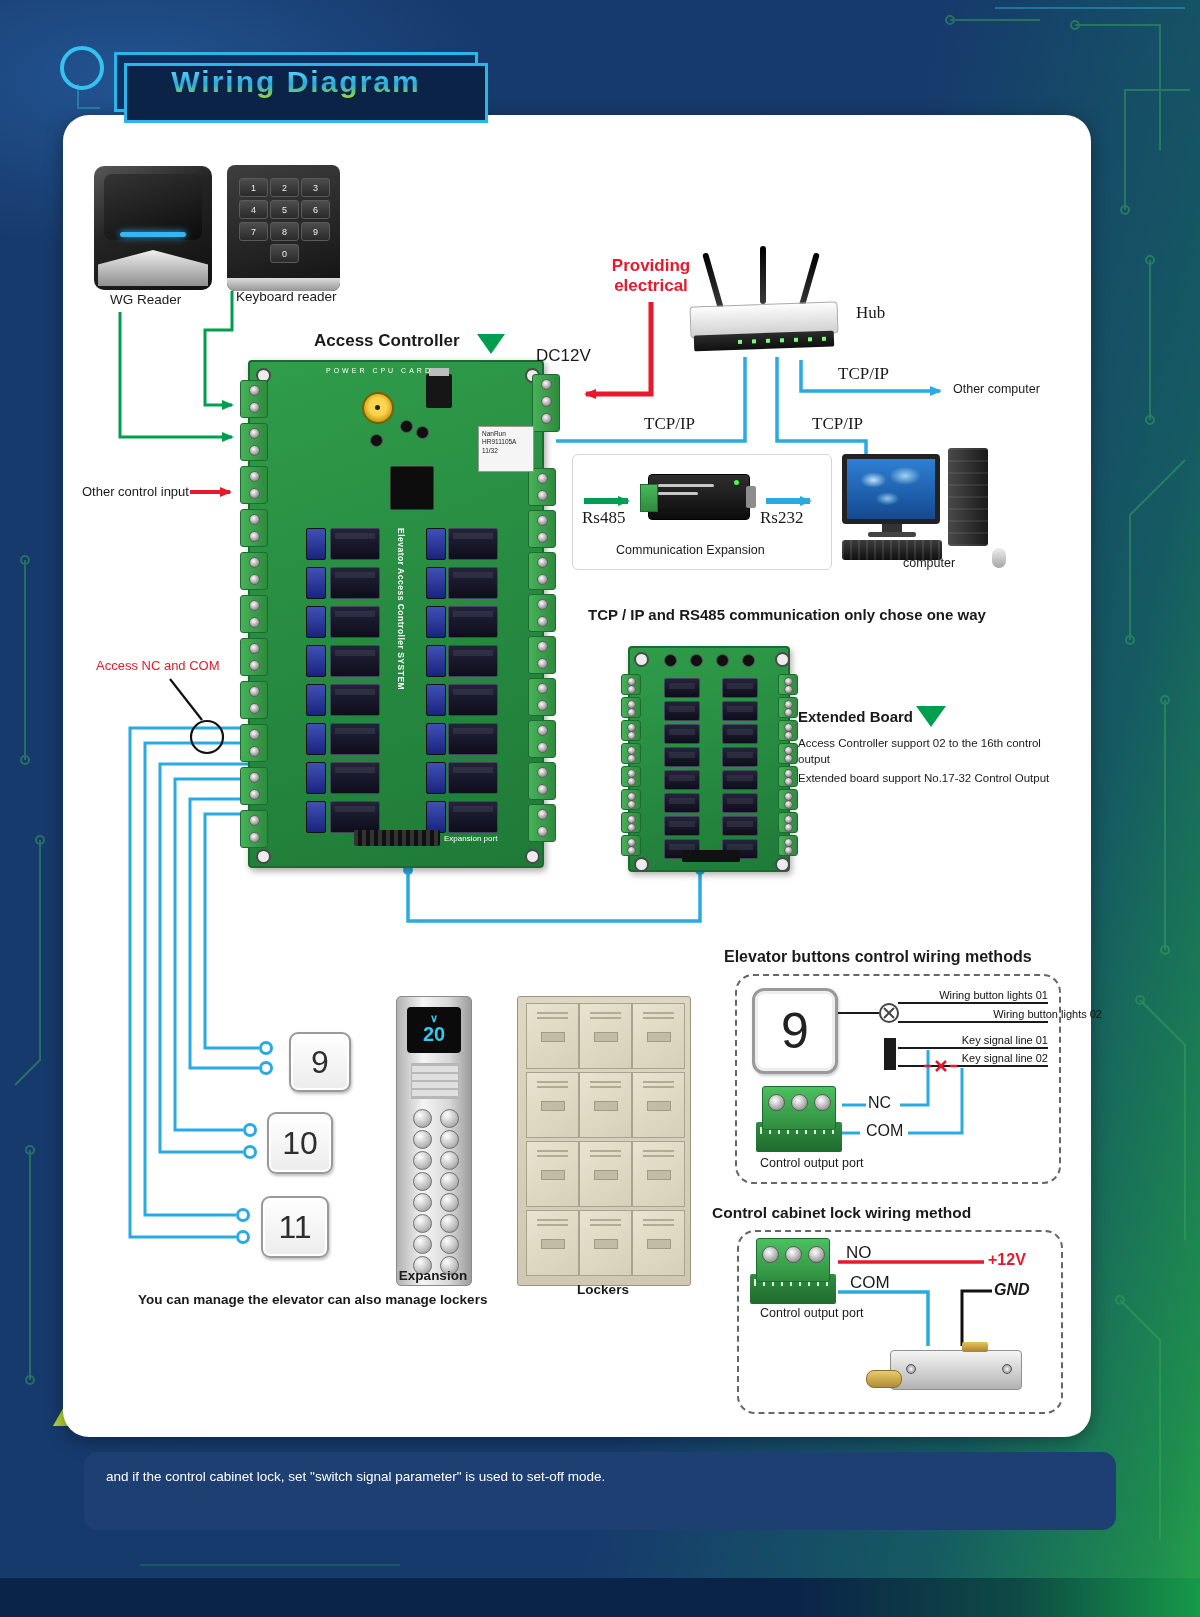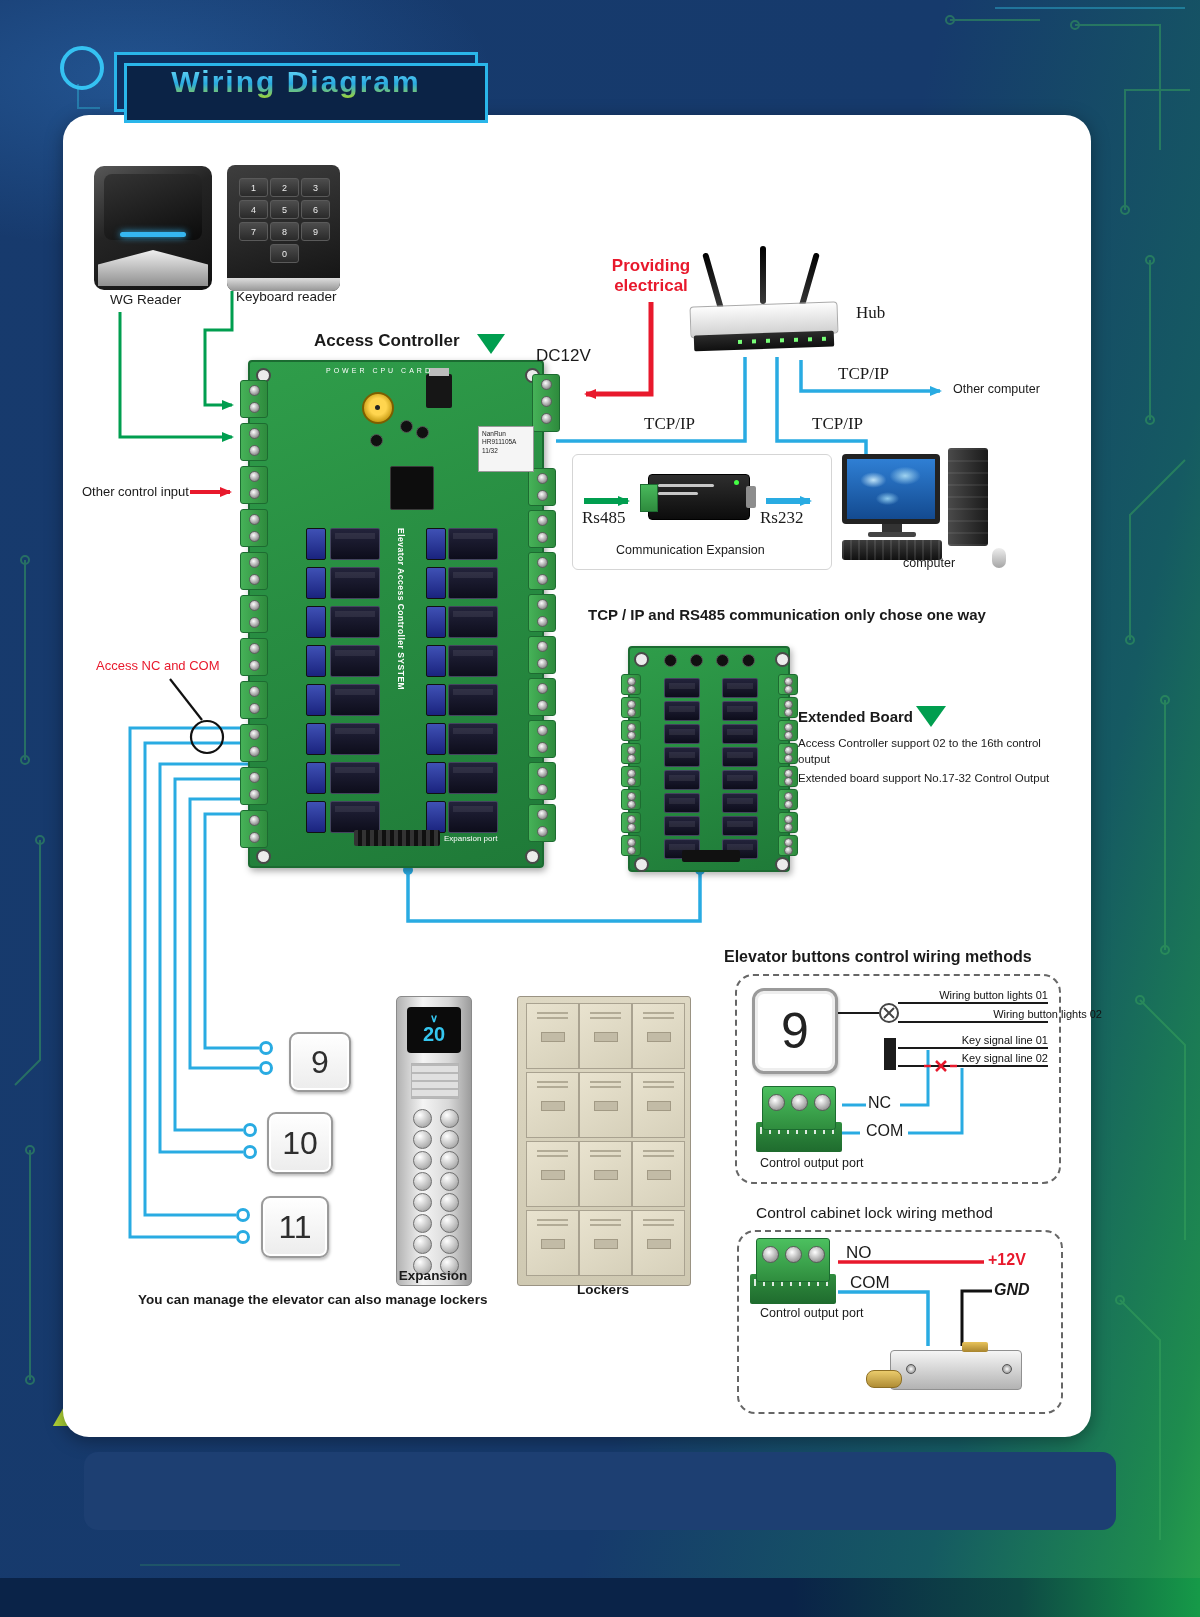--- a/index.html
+++ b/index.html
@@ -175,21 +175,21 @@
   #lbl-rs232{left:760px;top:508px;}
   #lbl-conv{left:616px;top:543px;font-size:12.5px;}
   #lbl-computer{left:903px;top:556px;font-size:12.5px;}
   #lbl-one-way{left:588px;top:606px;font-size:15px;font-weight:bold;}
   #lbl-fire{left:82px;top:484px;}
   #lbl-access-nc{left:96px;top:658px;color:#e8192c;}
   #lbl-ext-title{left:798px;top:708px;font-size:15px;font-weight:bold;}
   #ext-line1{left:798px;top:736px;width:258px;font-size:11.5px;line-height:1.35;white-space:normal;}
   #ext-line2{left:798px;top:772px;font-size:11.5px;}
   #lbl-m1-title{left:724px;top:948px;font-size:16px;font-weight:bold;}
-  #lbl-m2-title{left:712px;top:1204px;font-size:15.5px;font-weight:normal;margin-left:44px;}
+  #lbl-m2-title{left:712px;top:1204px;font-size:15.5px;font-weight:bold;}
   #lbl-elevator{left:396px;top:1268px;width:74px;text-align:center;font-weight:bold;font-size:13.5px;}
   #lbl-lockers{left:517px;top:1282px;width:172px;text-align:center;font-weight:bold;font-size:13.5px;}
   #lbl-manage{left:138px;top:1292px;font-weight:bold;font-size:13.5px;}
 </style>
 </head>
 <body>
 
 <svg id="bgfx" class="layer" width="1200" height="1617" viewBox="0 0 1200 1617">
   <g stroke="#39a55c" stroke-width="2" fill="none" opacity="0.5">
     <path d="M1075,25 L1160,25 L1160,150"></path>
@@ -714,13 +714,14 @@
 <div id="m2-no" class="lbl">NO</div>
 <div id="m2-com" class="lbl">COM</div>
 <div id="m2-v12" class="lbl">+12V</div>
 <div id="m2-gnd" class="lbl">GND</div>
 <div id="m2-port" class="lbl">Control output port</div>
 <div id="lbl-elevator" class="lbl">Expansion</div>
 <div id="lbl-lockers" class="lbl">Lockers</div>
 <div id="lbl-manage" class="lbl">You can manage the elevator can also manage lockers</div>
 
 <div id="note">
+  <div>and if the control cabinet lock, set "switch signal parameter" is used to set-off mode.</div>
 </div>
 
 </body></html>

